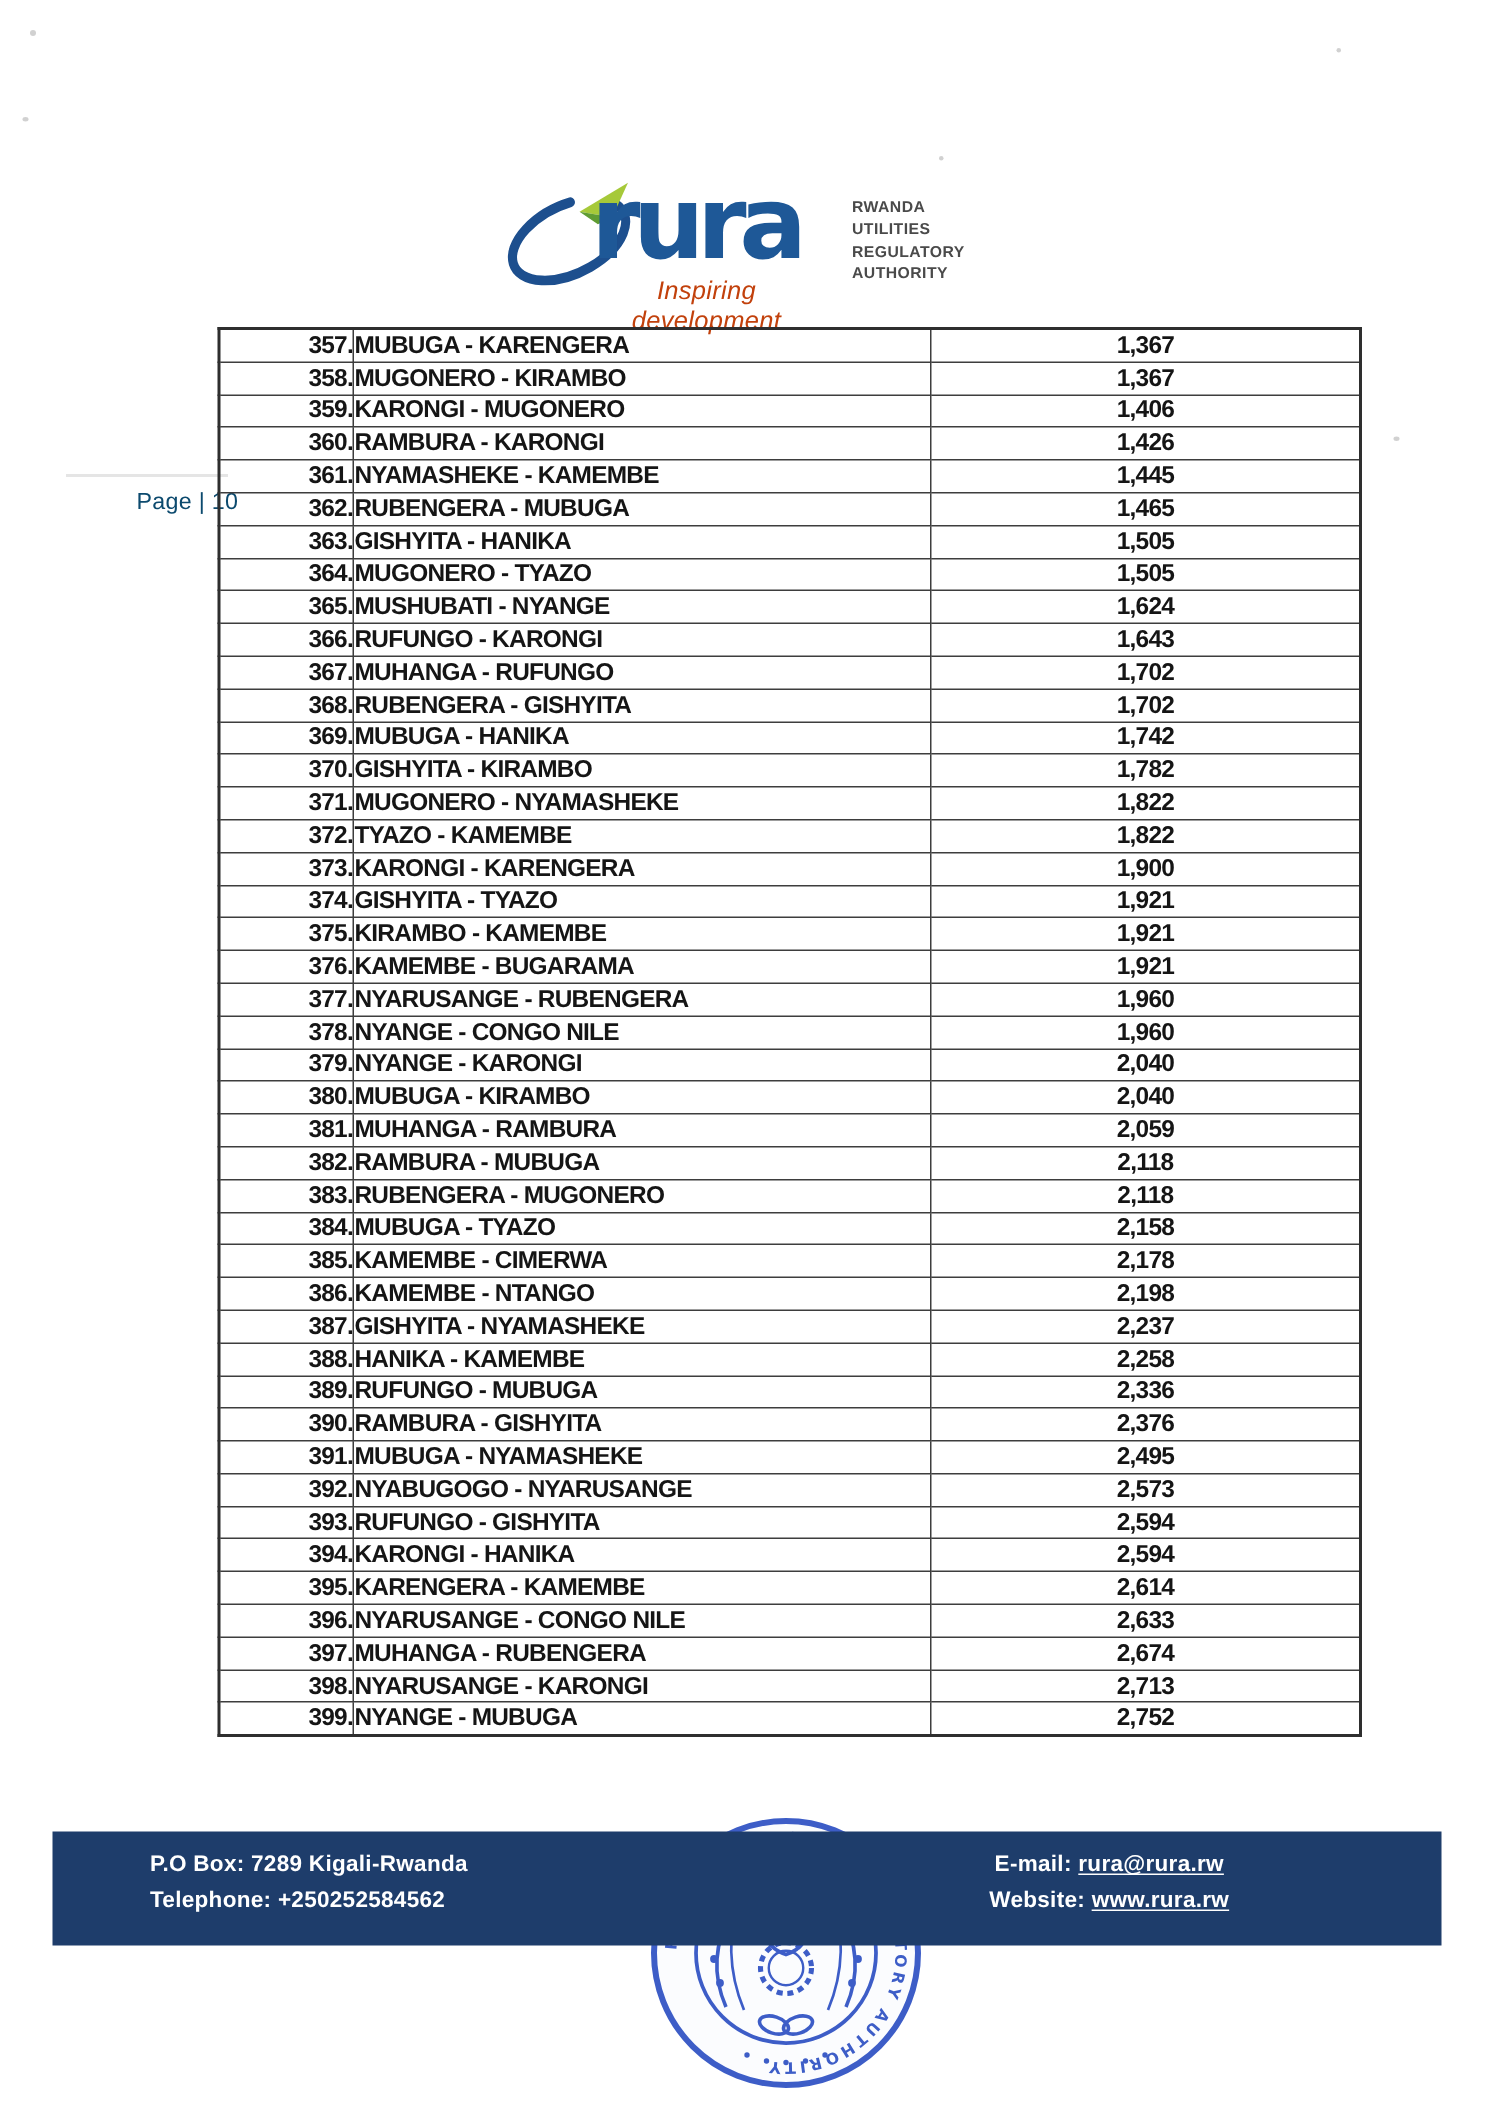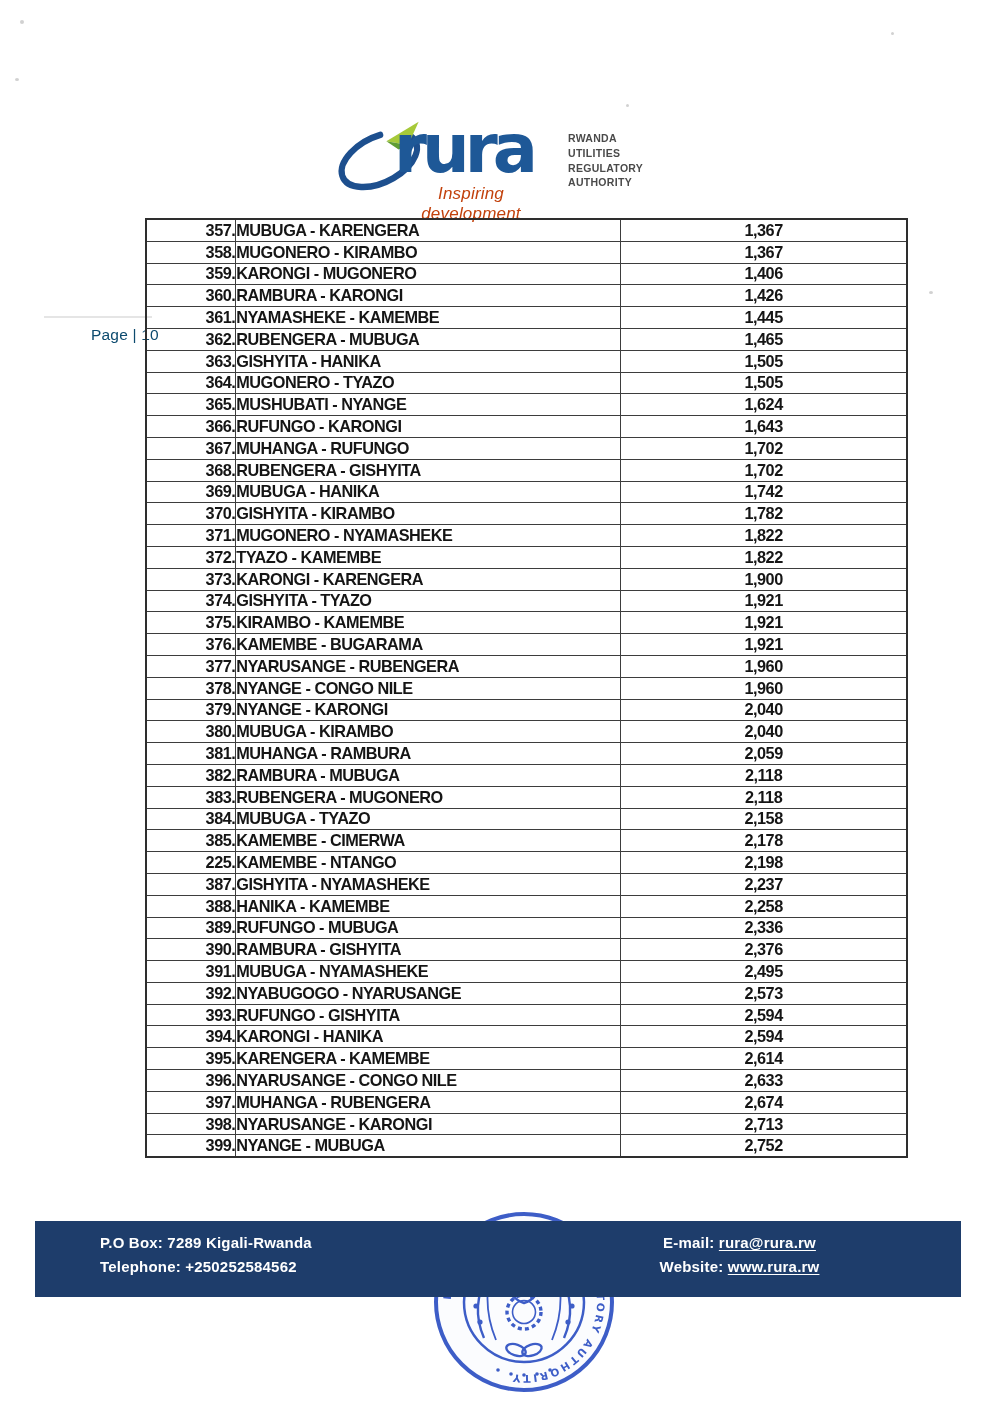--- a/index.html
+++ b/index.html
@@ -227,21 +227,21 @@
         <td class="c-no">384.</td>
         <td class="c-route">MUBUGA - TYAZO</td>
         <td class="c-val">2,158</td>
       </tr>
       <tr>
         <td class="c-no">385.</td>
         <td class="c-route">KAMEMBE - CIMERWA</td>
         <td class="c-val">2,178</td>
       </tr>
       <tr>
-        <td class="c-no">225.</td>
+        <td class="c-no">386.</td>
         <td class="c-route">KAMEMBE - NTANGO</td>
         <td class="c-val">2,198</td>
       </tr>
       <tr>
         <td class="c-no">387.</td>
         <td class="c-route">GISHYITA - NYAMASHEKE</td>
         <td class="c-val">2,237</td>
       </tr>
       <tr>
         <td class="c-no">388.</td>

